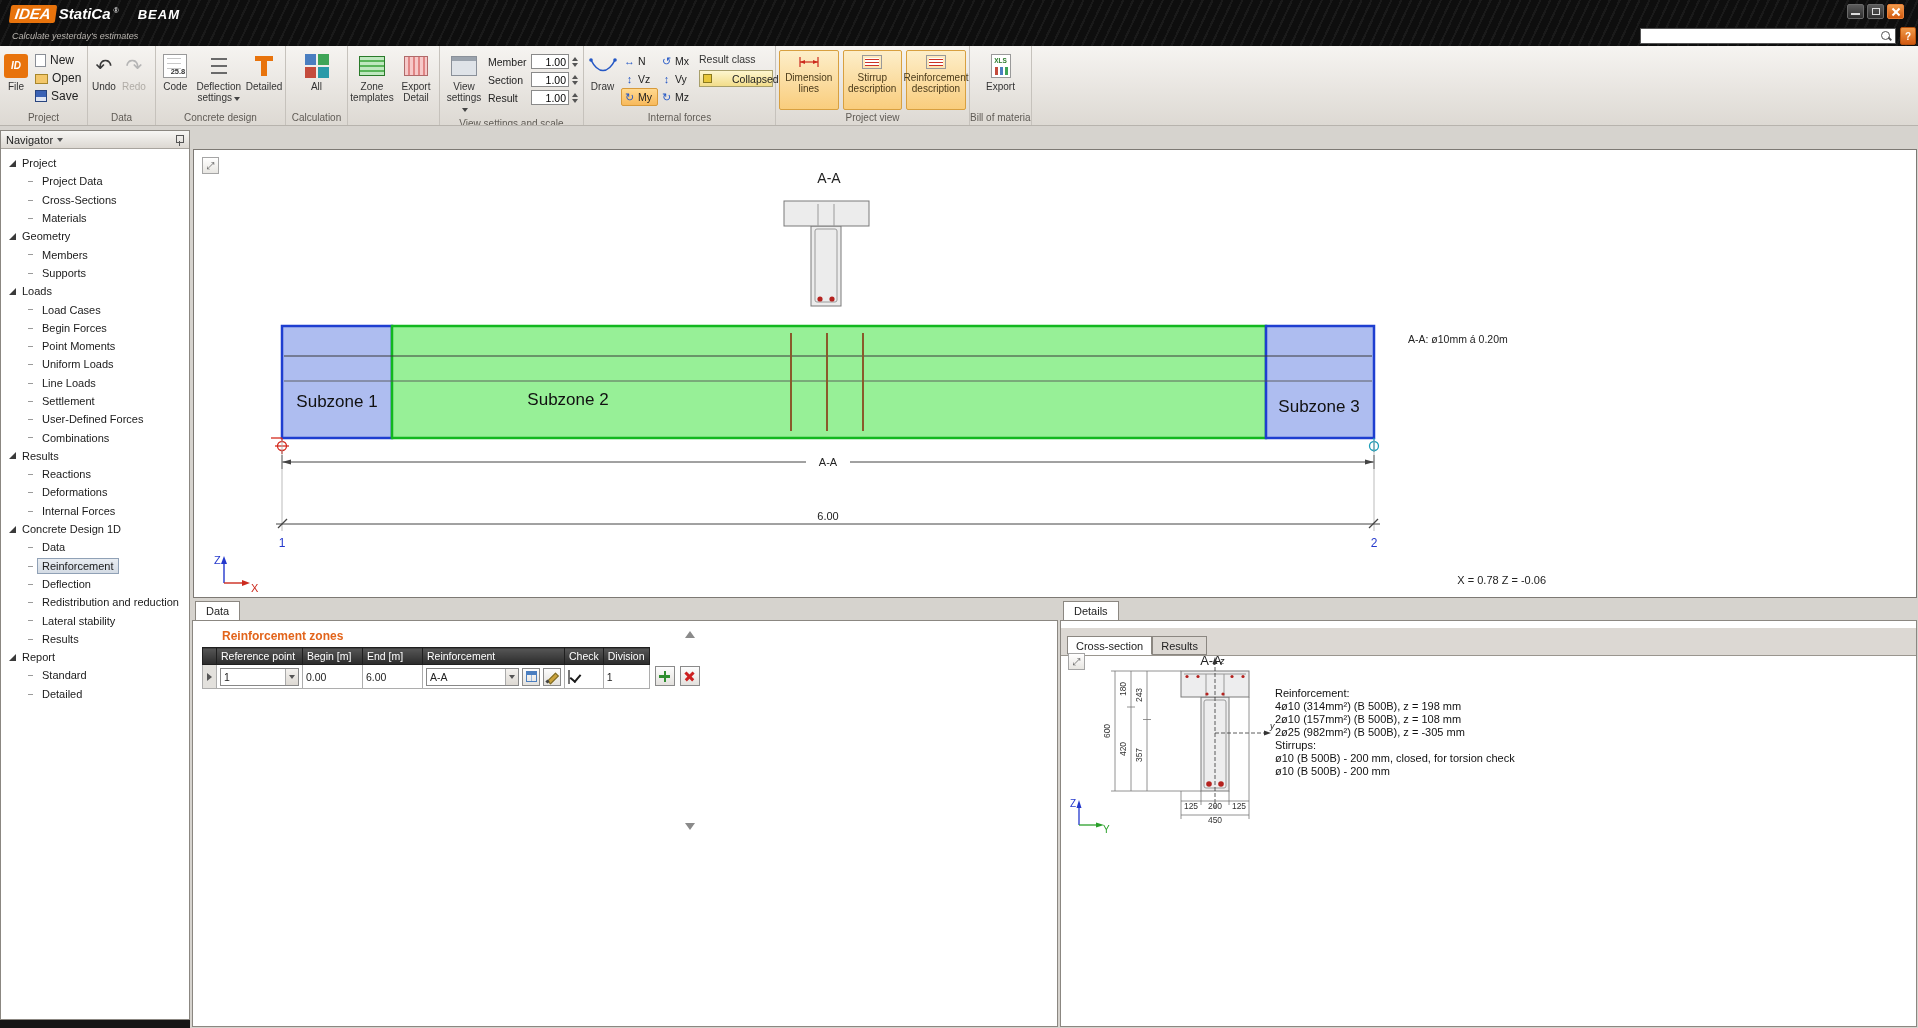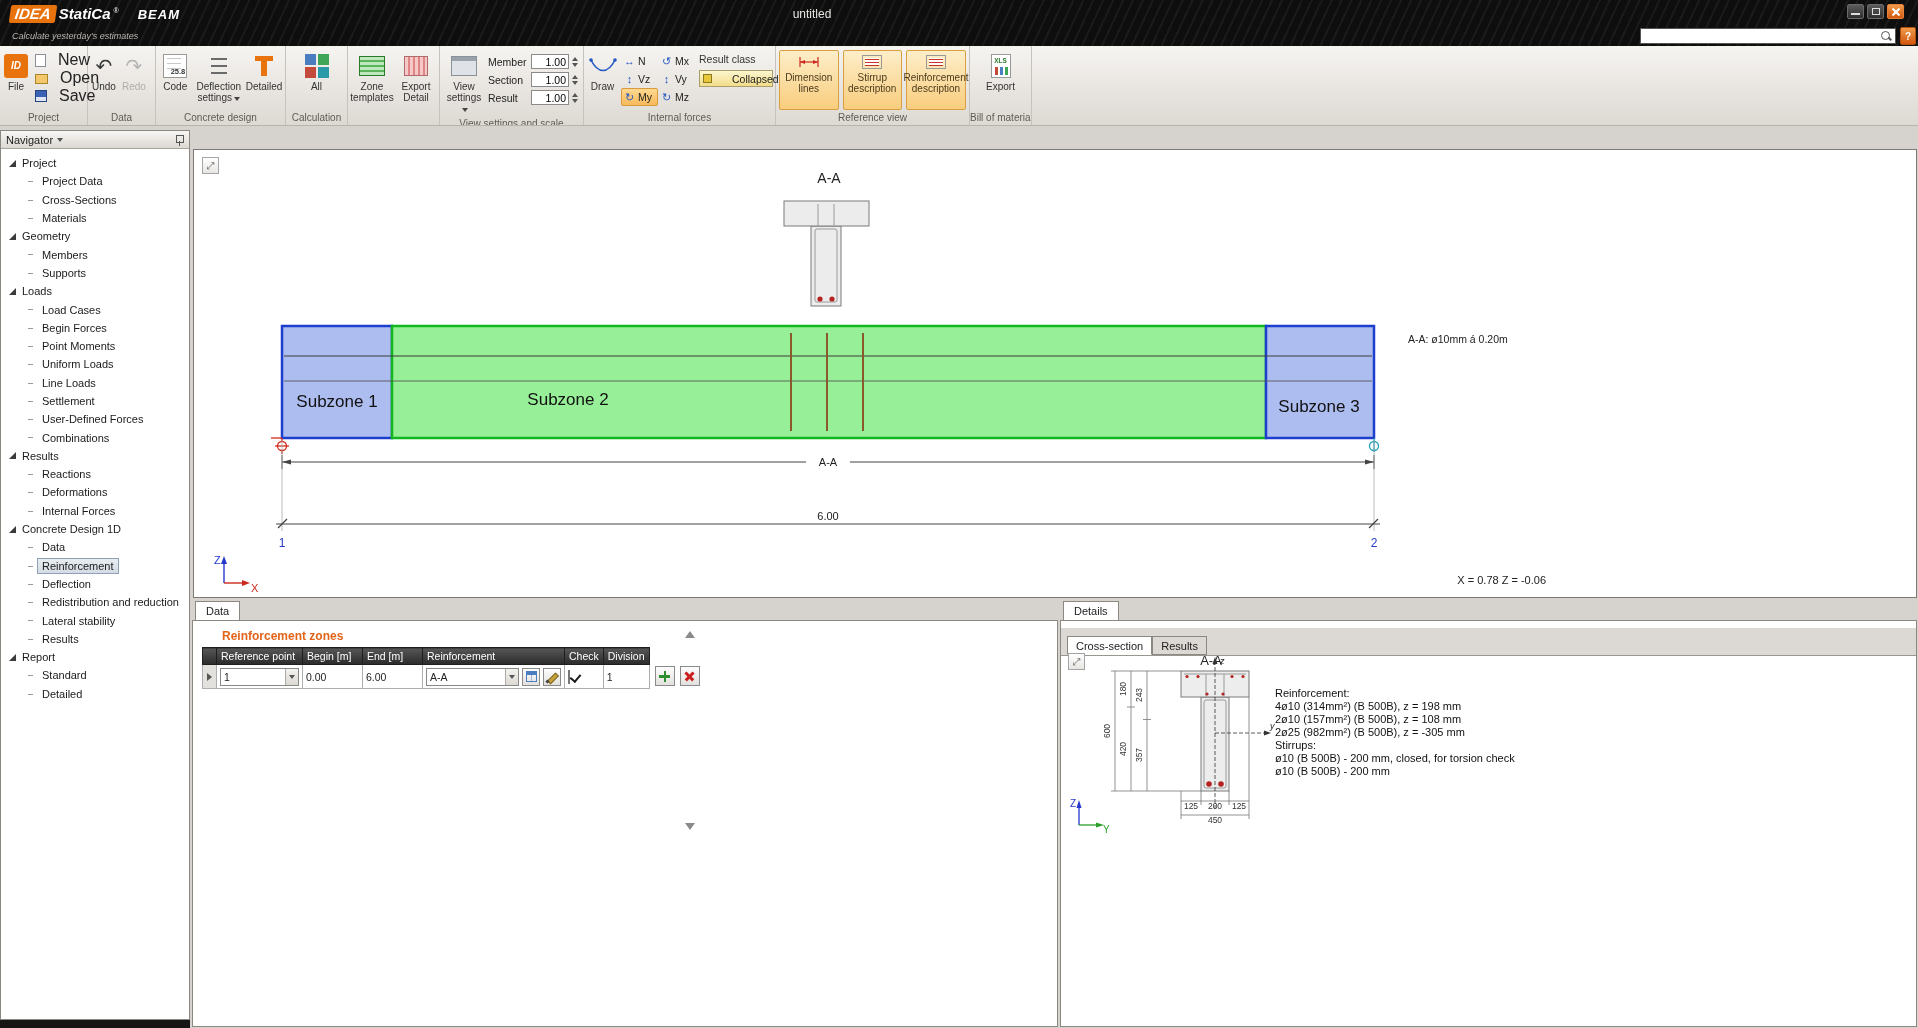--- a/index.html
+++ b/index.html
@@ -33,21 +33,21 @@
 
 .ribbon{position:absolute;left:0;top:46px;width:1918px;height:80px;background:linear-gradient(#f6f4f1,#ddd9d3);border-bottom:1px solid #b7b3ad;display:flex;}
 .rg{position:relative;border-right:1px solid #c6c2bc;display:flex;flex-direction:column;flex:none;}
 .rg-body{flex:1;display:flex;align-items:flex-start;padding:3px 2px 0;gap:2px;}
 .rg-label{height:14px;text-align:center;font-size:10px;color:#5f5b55;line-height:13px;white-space:nowrap;overflow:hidden;}
 .bigbtn{display:flex;flex-direction:column;align-items:center;gap:2px;padding:2px 1px;border:1px solid transparent;border-radius:2px;cursor:pointer;}
 .bigbtn .bl{font-size:10px;color:#333;text-align:center;line-height:11px;}
 .bigbtn.disabled .bl{color:#b0aca6;}
 .icon-slot{height:27px;display:flex;align-items:center;justify-content:center;}
 .vstack{display:flex;flex-direction:column;padding-top:2px;}
-.smallbtn{display:flex;align-items:center;gap:12px;height:18px;font-size:16px;padding:0 3px;cursor:pointer;}
+.smallbtn{display:flex;align-items:center;gap:4px;height:18px;font-size:12px;padding:0 3px;cursor:pointer;}
 .arrow-after{display:inline-block;width:0;height:0;border-left:3.5px solid transparent;border-right:3.5px solid transparent;border-top:4px solid #444;margin-left:2px;}
 
 .file-logo{width:24px;height:24px;background:#e8730c;border-radius:3px;color:#fff;font-weight:bold;font-style:italic;font-size:10px;display:flex;align-items:center;justify-content:center;}
 .new-icon{width:11px;height:13px;background:#fff;border:1px solid #8a8e96;}
 .open-icon{width:13px;height:10px;background:#f3c76a;border:1px solid #a8862a;margin-top:2px;}
 .save-icon{width:12px;height:12px;border:1px solid #28447e;background:linear-gradient(#3a62b5 55%,#dfe5f2 55%);}
 .undo-glyph{font-size:20px;line-height:20px;color:#3a3a3a;}
 .redo-glyph{font-size:20px;line-height:20px;color:#b5b5b5;}
 .code-icon{width:24px;height:24px;background:#fff;border:1px solid #999;position:relative;
   background-image:repeating-linear-gradient(#c8c8c8 0 1px,transparent 1px 5px);background-size:14px 12px;background-repeat:no-repeat;background-position:3px 3px;}
@@ -157,21 +157,20 @@
 <div class="app">
 
   <div class="titlebar">
     <div class="logo-row">
       <span class="logo-idea">IDEA</span>
       <span class="logo-statica">StatiCa</span>
       <span class="logo-reg">®</span>
       <span class="logo-product">BEAM</span>
     </div>
     <div class="tagline">Calculate yesterday's estimates</div>
-    <div class="window-title">untitled</div>
     <div class="win-btns">
       <span class="wb">
           <span class="bar"></span>
         </span>
       <span class="wb">
           <span class="box"></span>
         </span>
       <span class="wb close">
           <span class="x1"></span>
           <span class="x2"></span>
@@ -395,21 +394,21 @@
         </div>
         <div class="tbtn">
           <span class="desc-icon"></span>
           <span class="bl">Stirrup description</span>
         </div>
         <div class="tbtn">
           <span class="desc-icon"></span>
           <span class="bl">Reinforcement description</span>
         </div>
       </div>
-      <div class="rg-label">Reference view</div>
+      <div class="rg-label">Project view</div>
     </div>
 
     <div class="rg" style="width:62px">
       <div class="rg-body" style="justify-content:center">
         <div class="bigbtn">
           <span class="icon-slot">
               <span class="xls-icon">
                 <span class="xls-txt">XLS</span>
               </span>
             </span>

